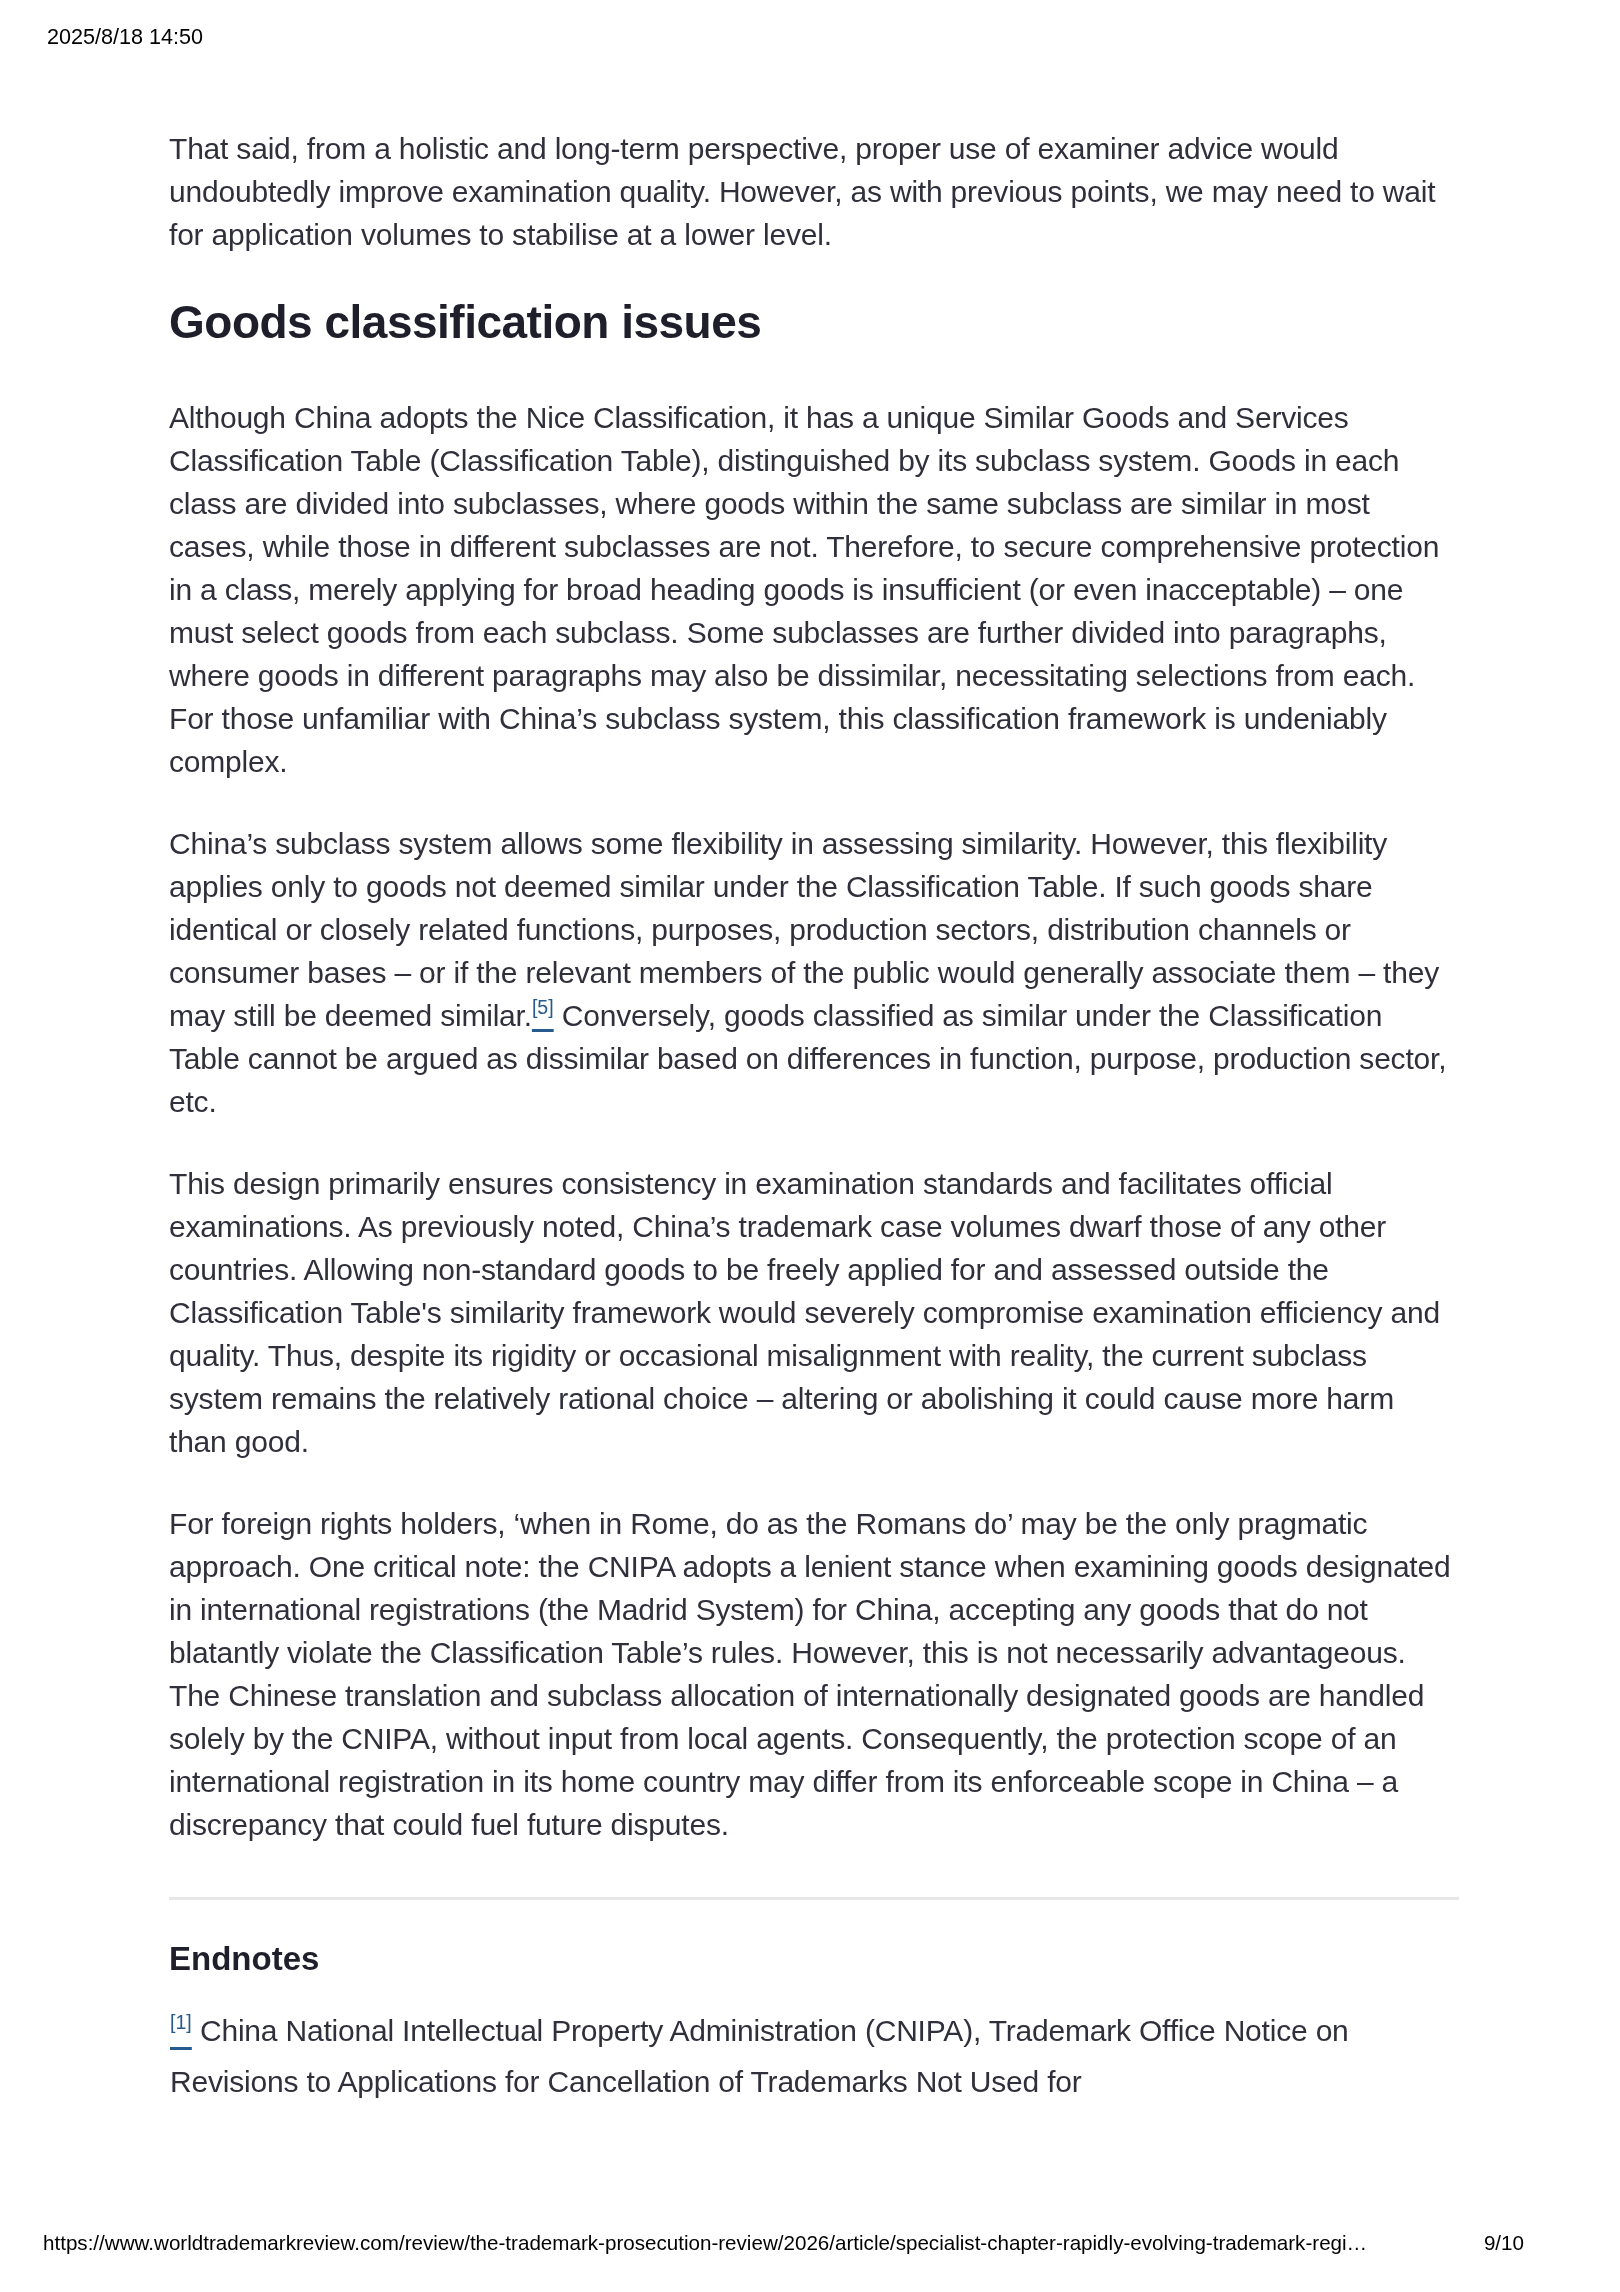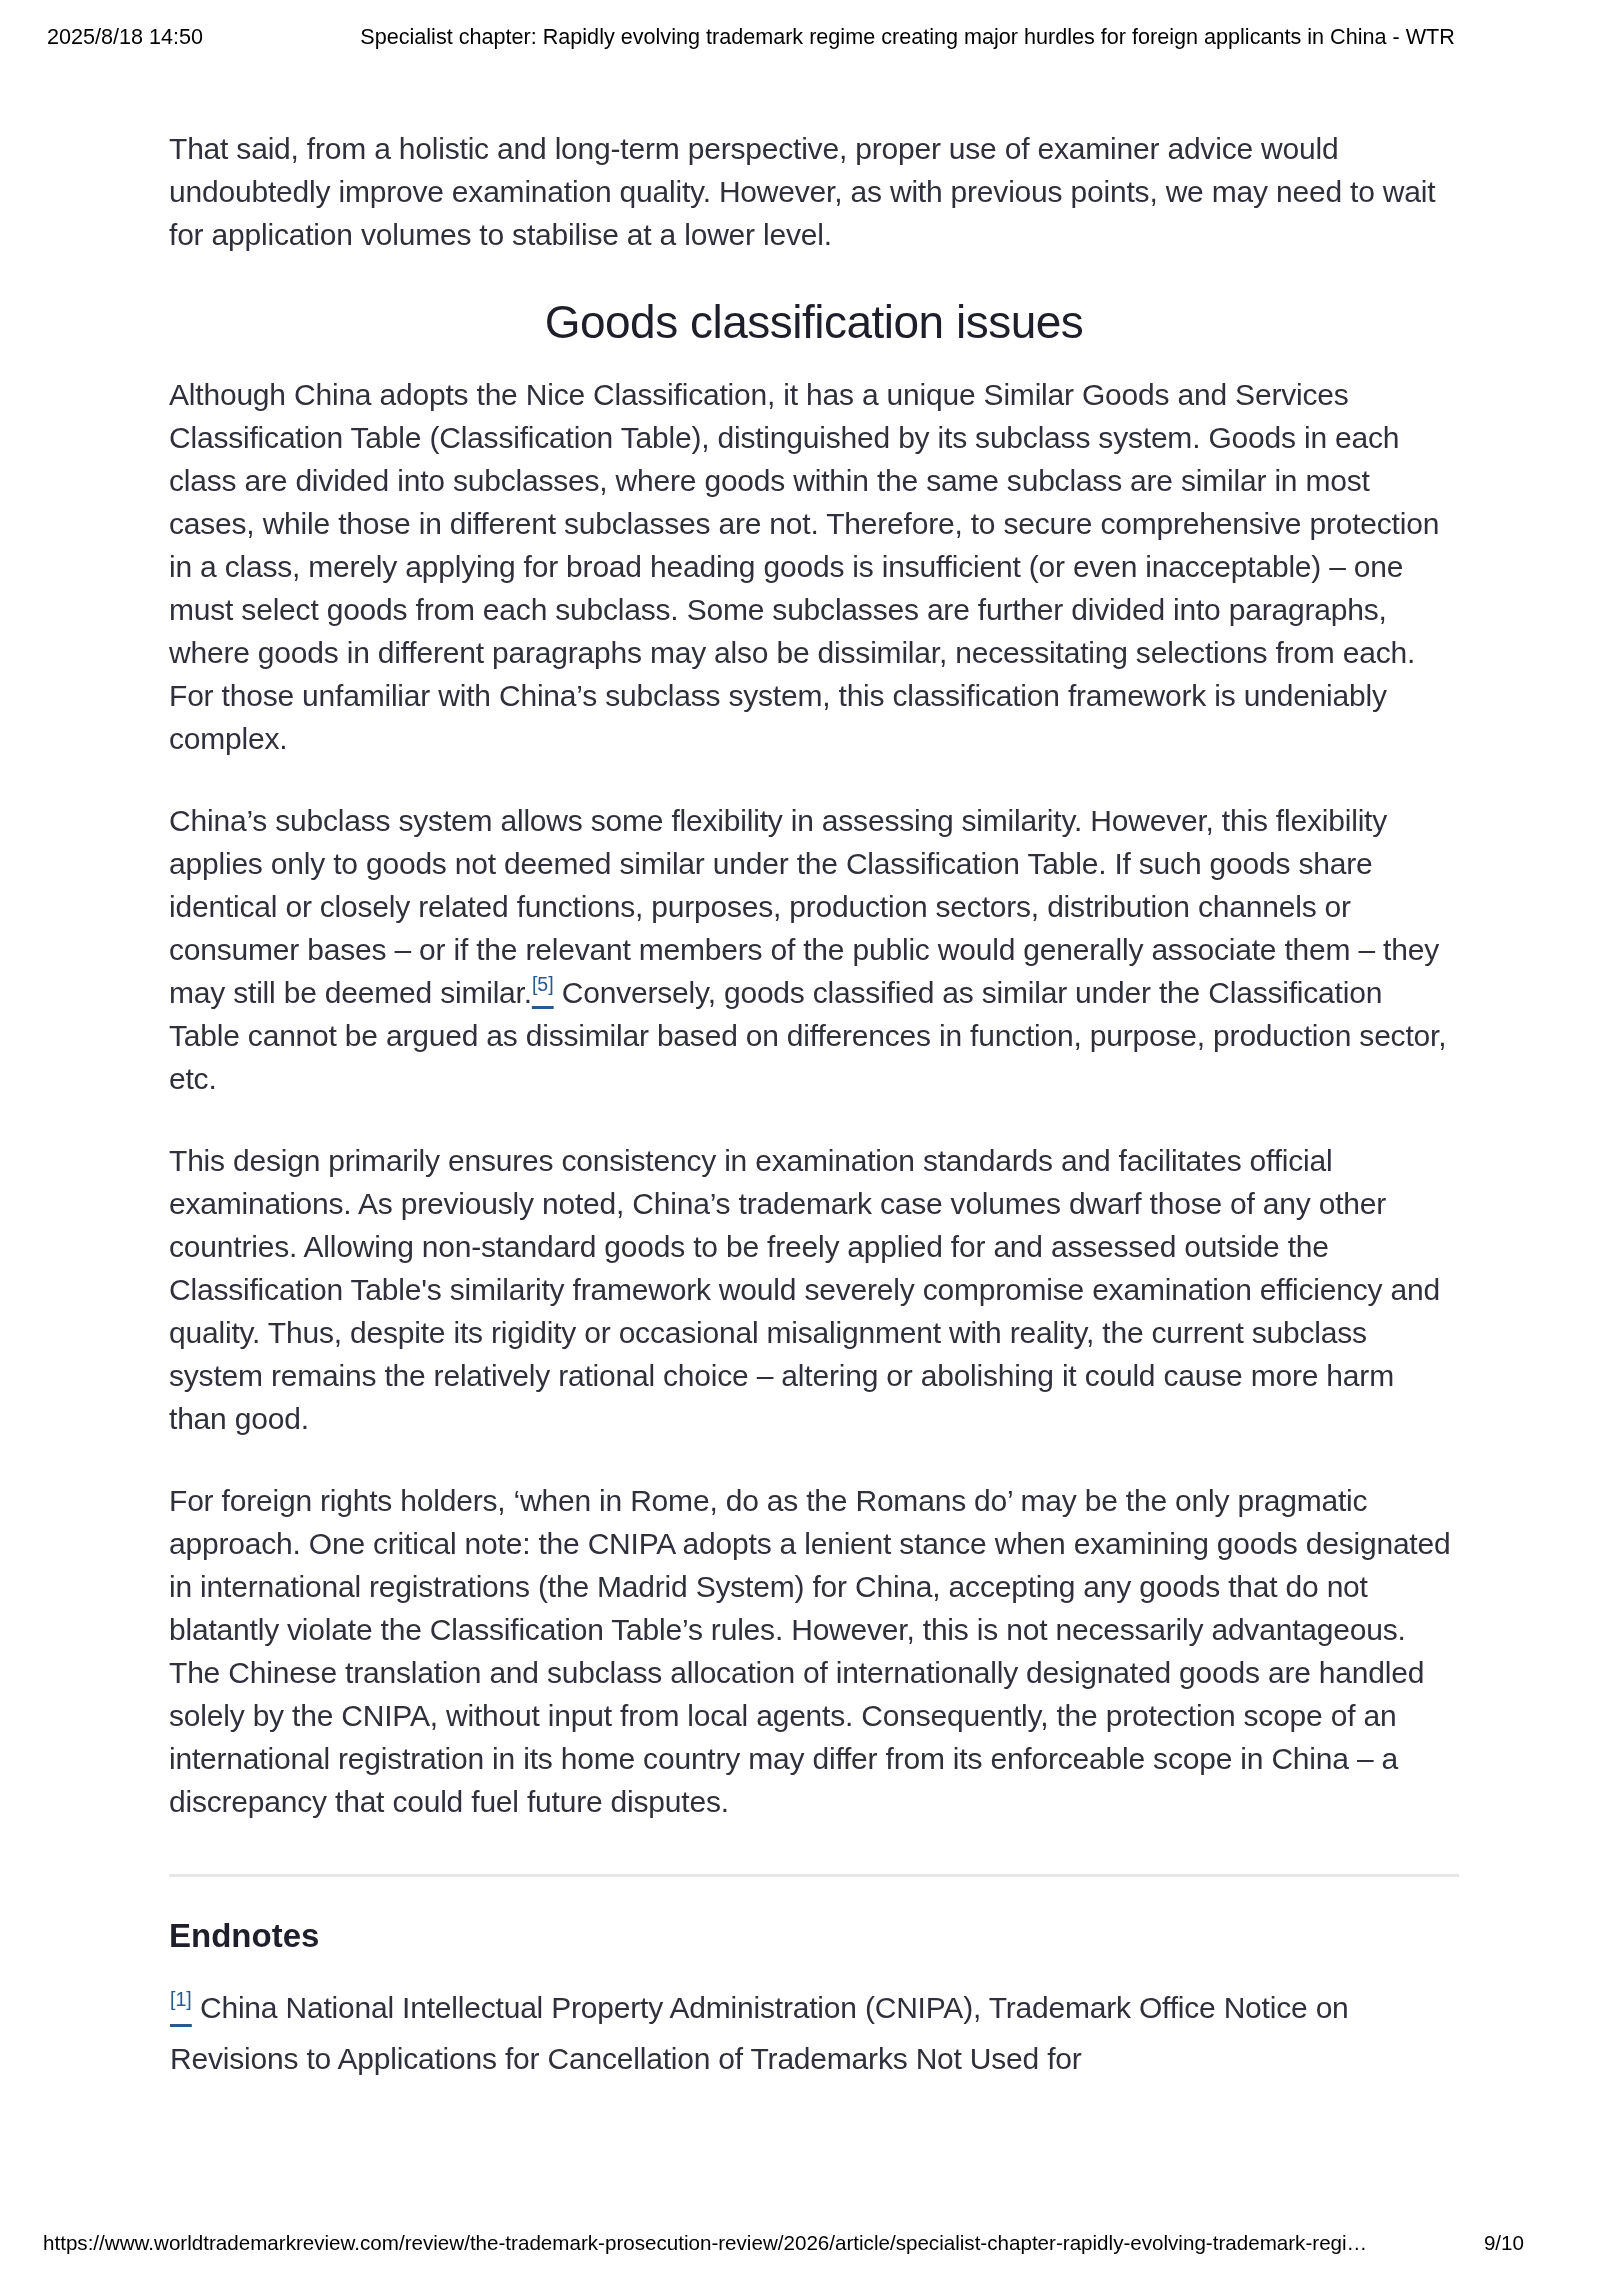--- a/index.html
+++ b/index.html
@@ -51,23 +51,22 @@
     line-height:43px;
     letter-spacing:-0.2px;
     margin:0 0 39px 0;
   }
   .content p.first{margin-top:113px;}
   h1.section-heading{
     font-size:46px;
     line-height:55px;
     letter-spacing:-0.5px;
     color:var(--heading);
-    font-weight:normal;
-    margin:35px 0 23px 0;
-    text-align:center;
+    font-weight:bold;
+    margin:35px 0 46px 0;
   }
   h2.endnotes-heading{
     font-size:33px;
     line-height:43px;
     color:var(--heading);
     font-weight:bold;
     margin:37px 0 25.5px 0;
   }
   hr.divider{
     border:none;
@@ -111,21 +110,20 @@
   }
   .print-footer .pageno{white-space:nowrap; padding-left:39px;}
 </style>
 </head>
 <body>
 
 <div class="page">
 
   <div class="print-header">
     <span class="datetime">2025/8/18 14:50</span>
-    <span class="doc-title">Specialist chapter: Rapidly evolving trademark regime creating major hurdles for foreign applicants in China - WTR</span>
   </div>
 
   <div class="content">
 
     <p class="first">That said, from a holistic and long-term perspective, proper use of examiner advice would undoubtedly improve examination quality. However, as with previous points, we may need to wait for application volumes to stabilise at a lower level.</p>
 
     <h1 class="section-heading">Goods classification issues</h1>
 
     <p>Although China adopts the Nice Classification, it has a unique Similar Goods and Services Classification Table (Classification Table), distinguished by its subclass system. Goods in each class are divided into subclasses, where goods within the same subclass are similar in most cases, while those in different subclasses are not. Therefore, to secure comprehensive protection in a class, merely applying for broad heading goods is insufficient (or even inacceptable) – one must select goods from each subclass. Some subclasses are further divided into paragraphs, where goods in different paragraphs may also be dissimilar, necessitating selections from each. For those unfamiliar with China’s subclass system, this classification framework is undeniably complex.</p>
 

